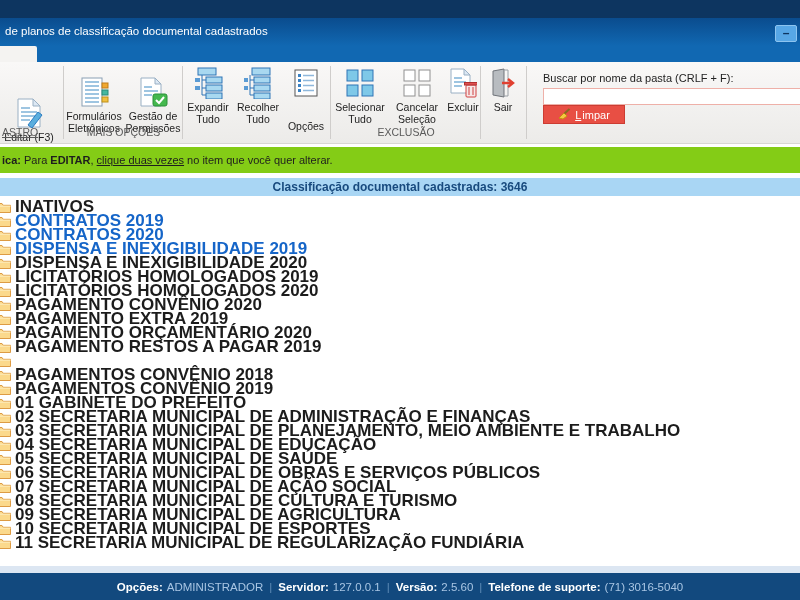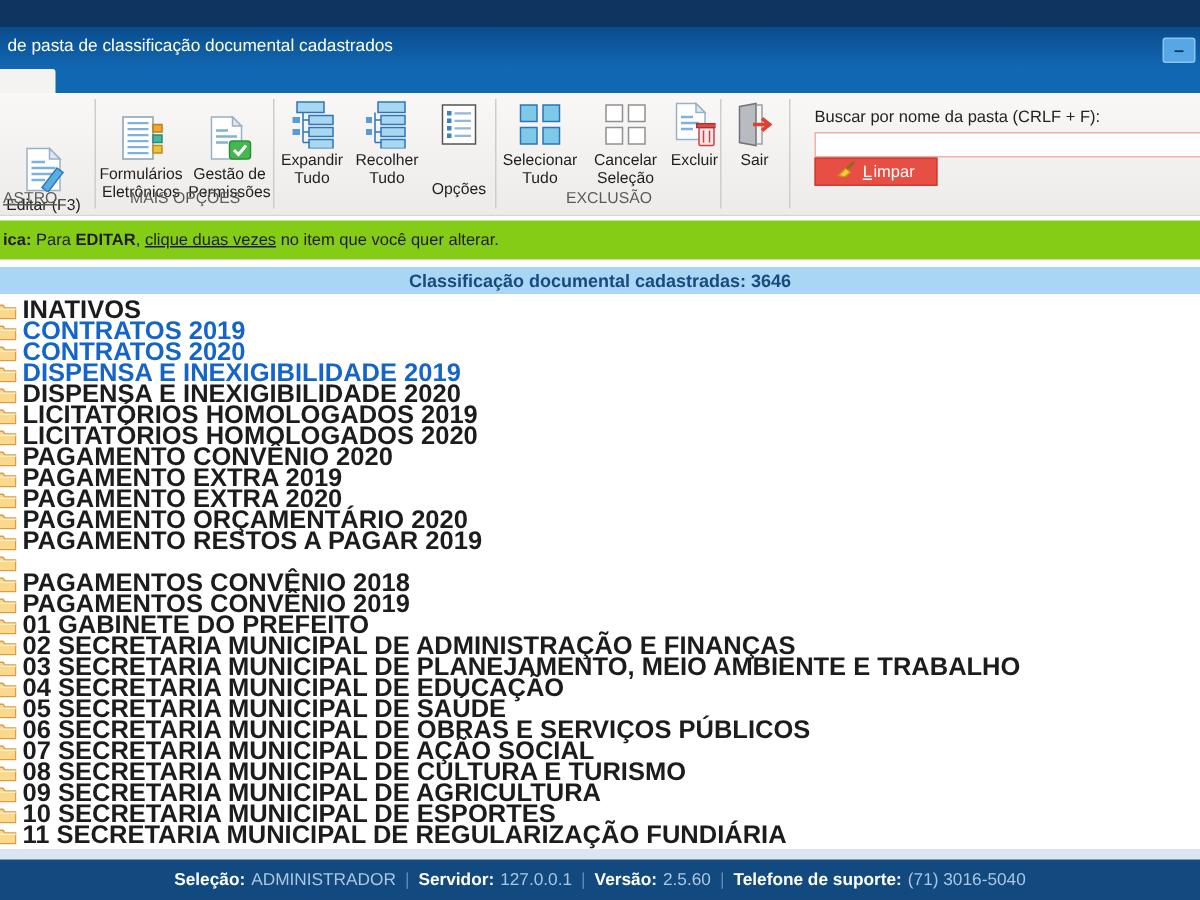--- a/index.html
+++ b/index.html
@@ -81,21 +81,21 @@
     display:flex;align-items:center;justify-content:center;font-size:11.5px;white-space:nowrap;}
   .status-bar .slabel{color:#ffffff;font-weight:bold;}
   .status-bar .svalue{color:#a9c6e4;margin-left:4px;}
   .status-bar .ssep{color:#5f8cb8;padding:0 6px;}
 </style>
 </head>
 <body>
 
 <div class="top-strip"></div>
 <div class="title-bar">
-  <span class="title-text">de pasta de classificação documental cadastrados</span>
+  <span class="title-text">de planos de classificação documental cadastrados</span>
   <div class="min-btn">
     <span>–</span>
   </div>
 </div>
 <div class="tab-strip">
   <div class="ribbon-tab"></div>
 </div>
 
 <div class="ribbon">
 
@@ -325,27 +325,20 @@
       <path d="M0.5 1.5 h4.5 l1.2 1.8 h7.3 v7.2 h-13 z" fill="#fbd98c" stroke="#dd9b44"></path>
       <path d="M0.5 4.2 h13" stroke="#fdeec0" fill="none"></path>
     </svg>
     <span class="row-label">PAGAMENTO EXTRA 2019</span>
   </div>
     <div class="row">
     <svg width="14" height="11" viewBox="0 0 14 11">
       <path d="M0.5 1.5 h4.5 l1.2 1.8 h7.3 v7.2 h-13 z" fill="#fbd98c" stroke="#dd9b44"></path>
       <path d="M0.5 4.2 h13" stroke="#fdeec0" fill="none"></path>
     </svg>
-    <span class="row-label">PAGAMENTO EXTRA 2020</span>
-  </div>
-    <div class="row">
-    <svg width="14" height="11" viewBox="0 0 14 11">
-      <path d="M0.5 1.5 h4.5 l1.2 1.8 h7.3 v7.2 h-13 z" fill="#fbd98c" stroke="#dd9b44"></path>
-      <path d="M0.5 4.2 h13" stroke="#fdeec0" fill="none"></path>
-    </svg>
     <span class="row-label">PAGAMENTO ORÇAMENTÁRIO 2020</span>
   </div>
     <div class="row">
     <svg width="14" height="11" viewBox="0 0 14 11">
       <path d="M0.5 1.5 h4.5 l1.2 1.8 h7.3 v7.2 h-13 z" fill="#fbd98c" stroke="#dd9b44"></path>
       <path d="M0.5 4.2 h13" stroke="#fdeec0" fill="none"></path>
     </svg>
     <span class="row-label">PAGAMENTO RESTOS A PAGAR 2019</span>
   </div>
     <div class="row">
@@ -442,21 +435,21 @@
     <svg width="14" height="11" viewBox="0 0 14 11">
       <path d="M0.5 1.5 h4.5 l1.2 1.8 h7.3 v7.2 h-13 z" fill="#fbd98c" stroke="#dd9b44"></path>
       <path d="M0.5 4.2 h13" stroke="#fdeec0" fill="none"></path>
     </svg>
     <span class="row-label">11 SECRETARIA MUNICIPAL DE REGULARIZAÇÃO FUNDIÁRIA</span>
   </div>
   </div>
 
 <div class="bottom-strip"></div>
 <div class="status-bar">
-  <span class="slabel">Seleção:</span>
+  <span class="slabel">Opções:</span>
   <span class="svalue">ADMINISTRADOR</span>
   <span class="ssep">|</span>
   <span class="slabel">Servidor:</span>
   <span class="svalue">127.0.0.1</span>
   <span class="ssep">|</span>
   <span class="slabel">Versão:</span>
   <span class="svalue">2.5.60</span>
   <span class="ssep">|</span>
   <span class="slabel">Telefone de suporte:</span>
   <span class="svalue">(71) 3016-5040</span>

